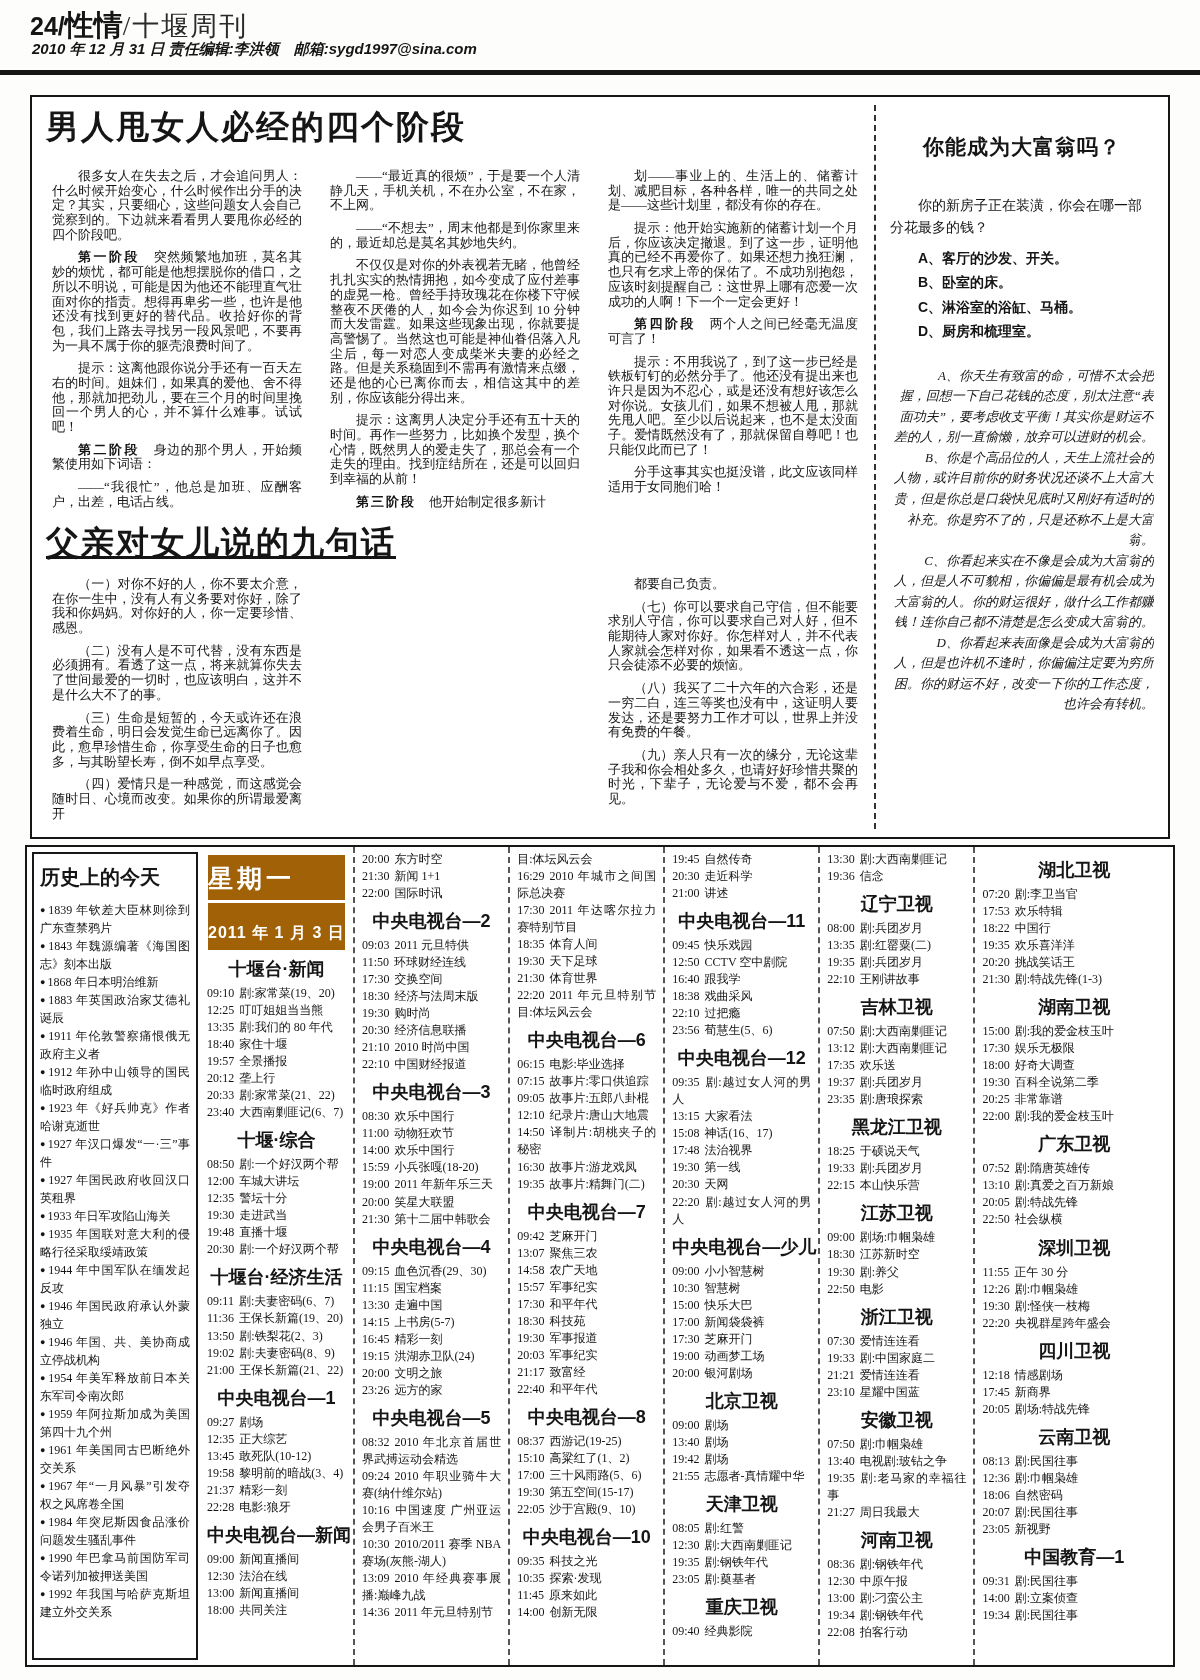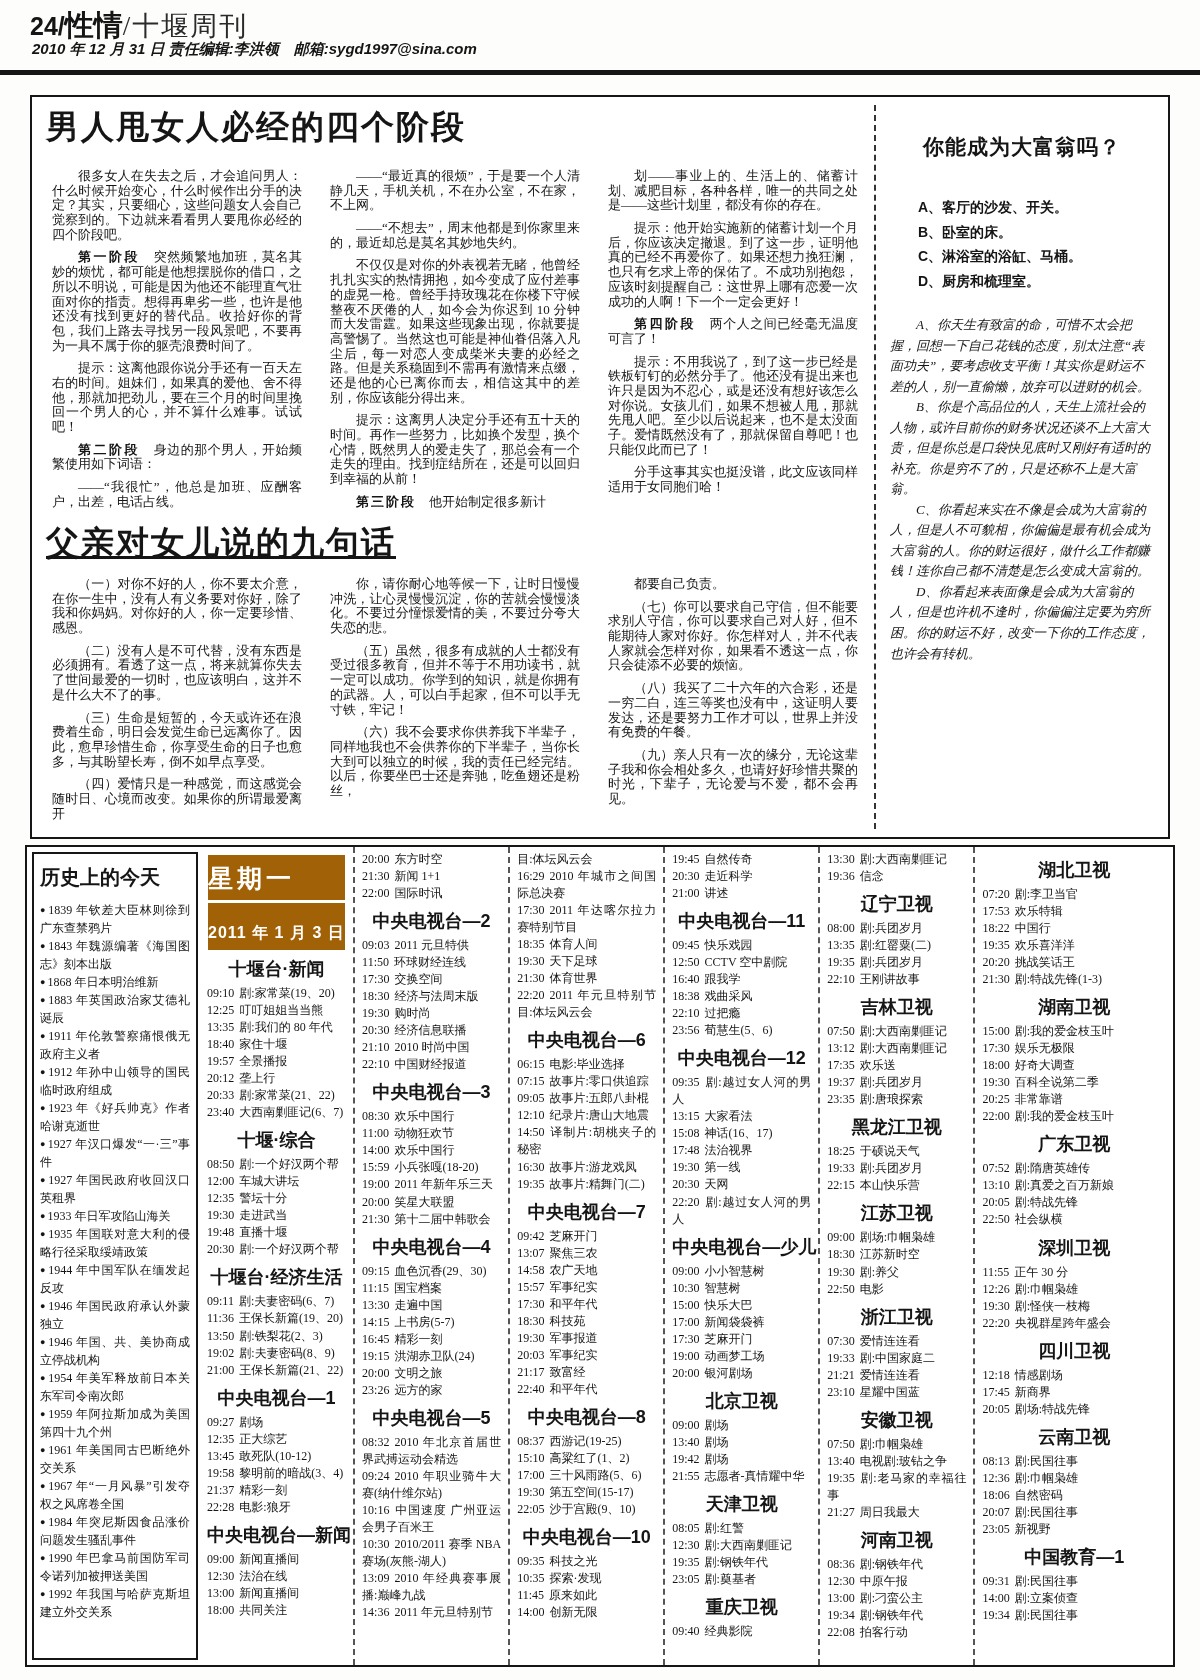--- a/index.html
+++ b/index.html
@@ -33,21 +33,21 @@
 
   .v-divider{position:absolute;left:842px;top:8px;bottom:8px;border-left:2px dashed #333;}
 
   
   .quiz{position:absolute;left:858px;top:14px;width:264px;height:712px;overflow:hidden;}
   .quiz-title{text-align:center;font-size:21px;font-weight:bold;letter-spacing:1px;margin:22px 0 34px;
               font-family:"Liberation Sans","DejaVu Sans",sans-serif;}
   .quiz-intro{font-size:14px;line-height:1.6;text-indent:2em;margin:0 0 6px;}
   .quiz-opt{font-size:14px;line-height:1.75;font-weight:bold;margin-left:2em;
             font-family:"Liberation Sans","DejaVu Sans",sans-serif;}
-  .quiz-ans{font-size:13px;line-height:1.58;text-indent:2em;margin:0;font-style:italic;}
+  .quiz-ans{font-size:13px;line-height:1.58;text-indent:2em;margin:0;font-style:italic;text-align:right;}
   .quiz-gap{height:22px;}
 
   
   .bottom-box{position:absolute;left:25px;top:845px;width:1146px;height:818px;border:2px solid #161616;
               background:#fff;display:flex;align-items:stretch;}
   .hist{width:150px;flex:none;margin:5px 2px 5px 5px;border:2px solid #161616;padding:2px 6px;overflow:hidden;}
   .hist-title{text-align:left;font-size:20px;font-weight:bold;margin:8px 0 10px;
               font-family:"Liberation Sans","DejaVu Sans",sans-serif;}
   .hist-item{font-size:12px;line-height:1.5;text-align:justify;}
   .hist-bullet{font-size:9px;vertical-align:1px;margin-right:2px;}
@@ -100,36 +100,32 @@
       <p class="para">分手这事其实也挺没谱，此文应该同样适用于女同胞们哈！</p>
     </div>
 
   <div id="a2-title" class="art-title">父亲对女儿说的九句话</div>
   <div class="a-col a2 c1">
       <p class="para">（一）对你不好的人，你不要太介意，在你一生中，没有人有义务要对你好，除了我和你妈妈。对你好的人，你一定要珍惜、感恩。</p>
       <p class="para">（二）没有人是不可代替，没有东西是必须拥有。看透了这一点，将来就算你失去了世间最爱的一切时，也应该明白，这并不是什么大不了的事。</p>
       <p class="para">（三）生命是短暂的，今天或许还在浪费着生命，明日会发觉生命已远离你了。因此，愈早珍惜生命，你享受生命的日子也愈多，与其盼望长寿，倒不如早点享受。</p>
       <p class="para">（四）爱情只是一种感觉，而这感觉会随时日、心境而改变。如果你的所谓最爱离开</p>
     </div>
-  <div class="a-col a2 c2">
-      <p class="para">你，请你耐心地等候一下，让时日慢慢冲洗，让心灵慢慢沉淀，你的苦就会慢慢淡化。不要过分憧憬爱情的美，不要过分夸大失恋的悲。</p>
-      <p class="para">（五）虽然，很多有成就的人士都没有受过很多教育，但并不等于不用功读书，就一定可以成功。你学到的知识，就是你拥有的武器。人，可以白手起家，但不可以手无寸铁，牢记！</p>
-      <p class="para">（六）我不会要求你供养我下半辈子，同样地我也不会供养你的下半辈子，当你长大到可以独立的时候，我的责任已经完结。以后，你要坐巴士还是奔驰，吃鱼翅还是粉丝，</p>
-    </div>
   <div class="a-col a2 c3">
       <p class="para">都要自己负责。</p>
       <p class="para">（七）你可以要求自己守信，但不能要求别人守信，你可以要求自己对人好，但不能期待人家对你好。你怎样对人，并不代表人家就会怎样对你，如果看不透这一点，你只会徒添不必要的烦恼。</p>
       <p class="para">（八）我买了二十六年的六合彩，还是一穷二白，连三等奖也没有中，这证明人要发达，还是要努力工作才可以，世界上并没有免费的午餐。</p>
       <p class="para">（九）亲人只有一次的缘分，无论这辈子我和你会相处多久，也请好好珍惜共聚的时光，下辈子，无论爱与不爱，都不会再见。</p>
     </div>
 
   <div class="v-divider"></div>
 
   <div class="quiz">
     <div class="quiz-title">你能成为大富翁吗？</div>
+    <p class="quiz-intro">你的新房子正在装潢，你会在哪一部分花最多的钱？</p>
     <div id="quiz-options">
         <div class="quiz-opt">A、客厅的沙发、开关。</div>
         <div class="quiz-opt">B、卧室的床。</div>
         <div class="quiz-opt">C、淋浴室的浴缸、马桶。</div>
         <div class="quiz-opt">D、厨房和梳理室。</div>
       </div>
     <div class="quiz-gap"></div>
     <div id="quiz-answers">
         <p class="quiz-ans">A、你天生有致富的命，可惜不太会把握，回想一下自己花钱的态度，别太注意“表面功夫”，要考虑收支平衡！其实你是财运不差的人，别一直偷懒，放弃可以进财的机会。</p>
         <p class="quiz-ans">B、你是个高品位的人，天生上流社会的人物，或许目前你的财务状况还谈不上大富大贵，但是你总是口袋快见底时又刚好有适时的补充。你是穷不了的，只是还称不上是大富翁。</p>

